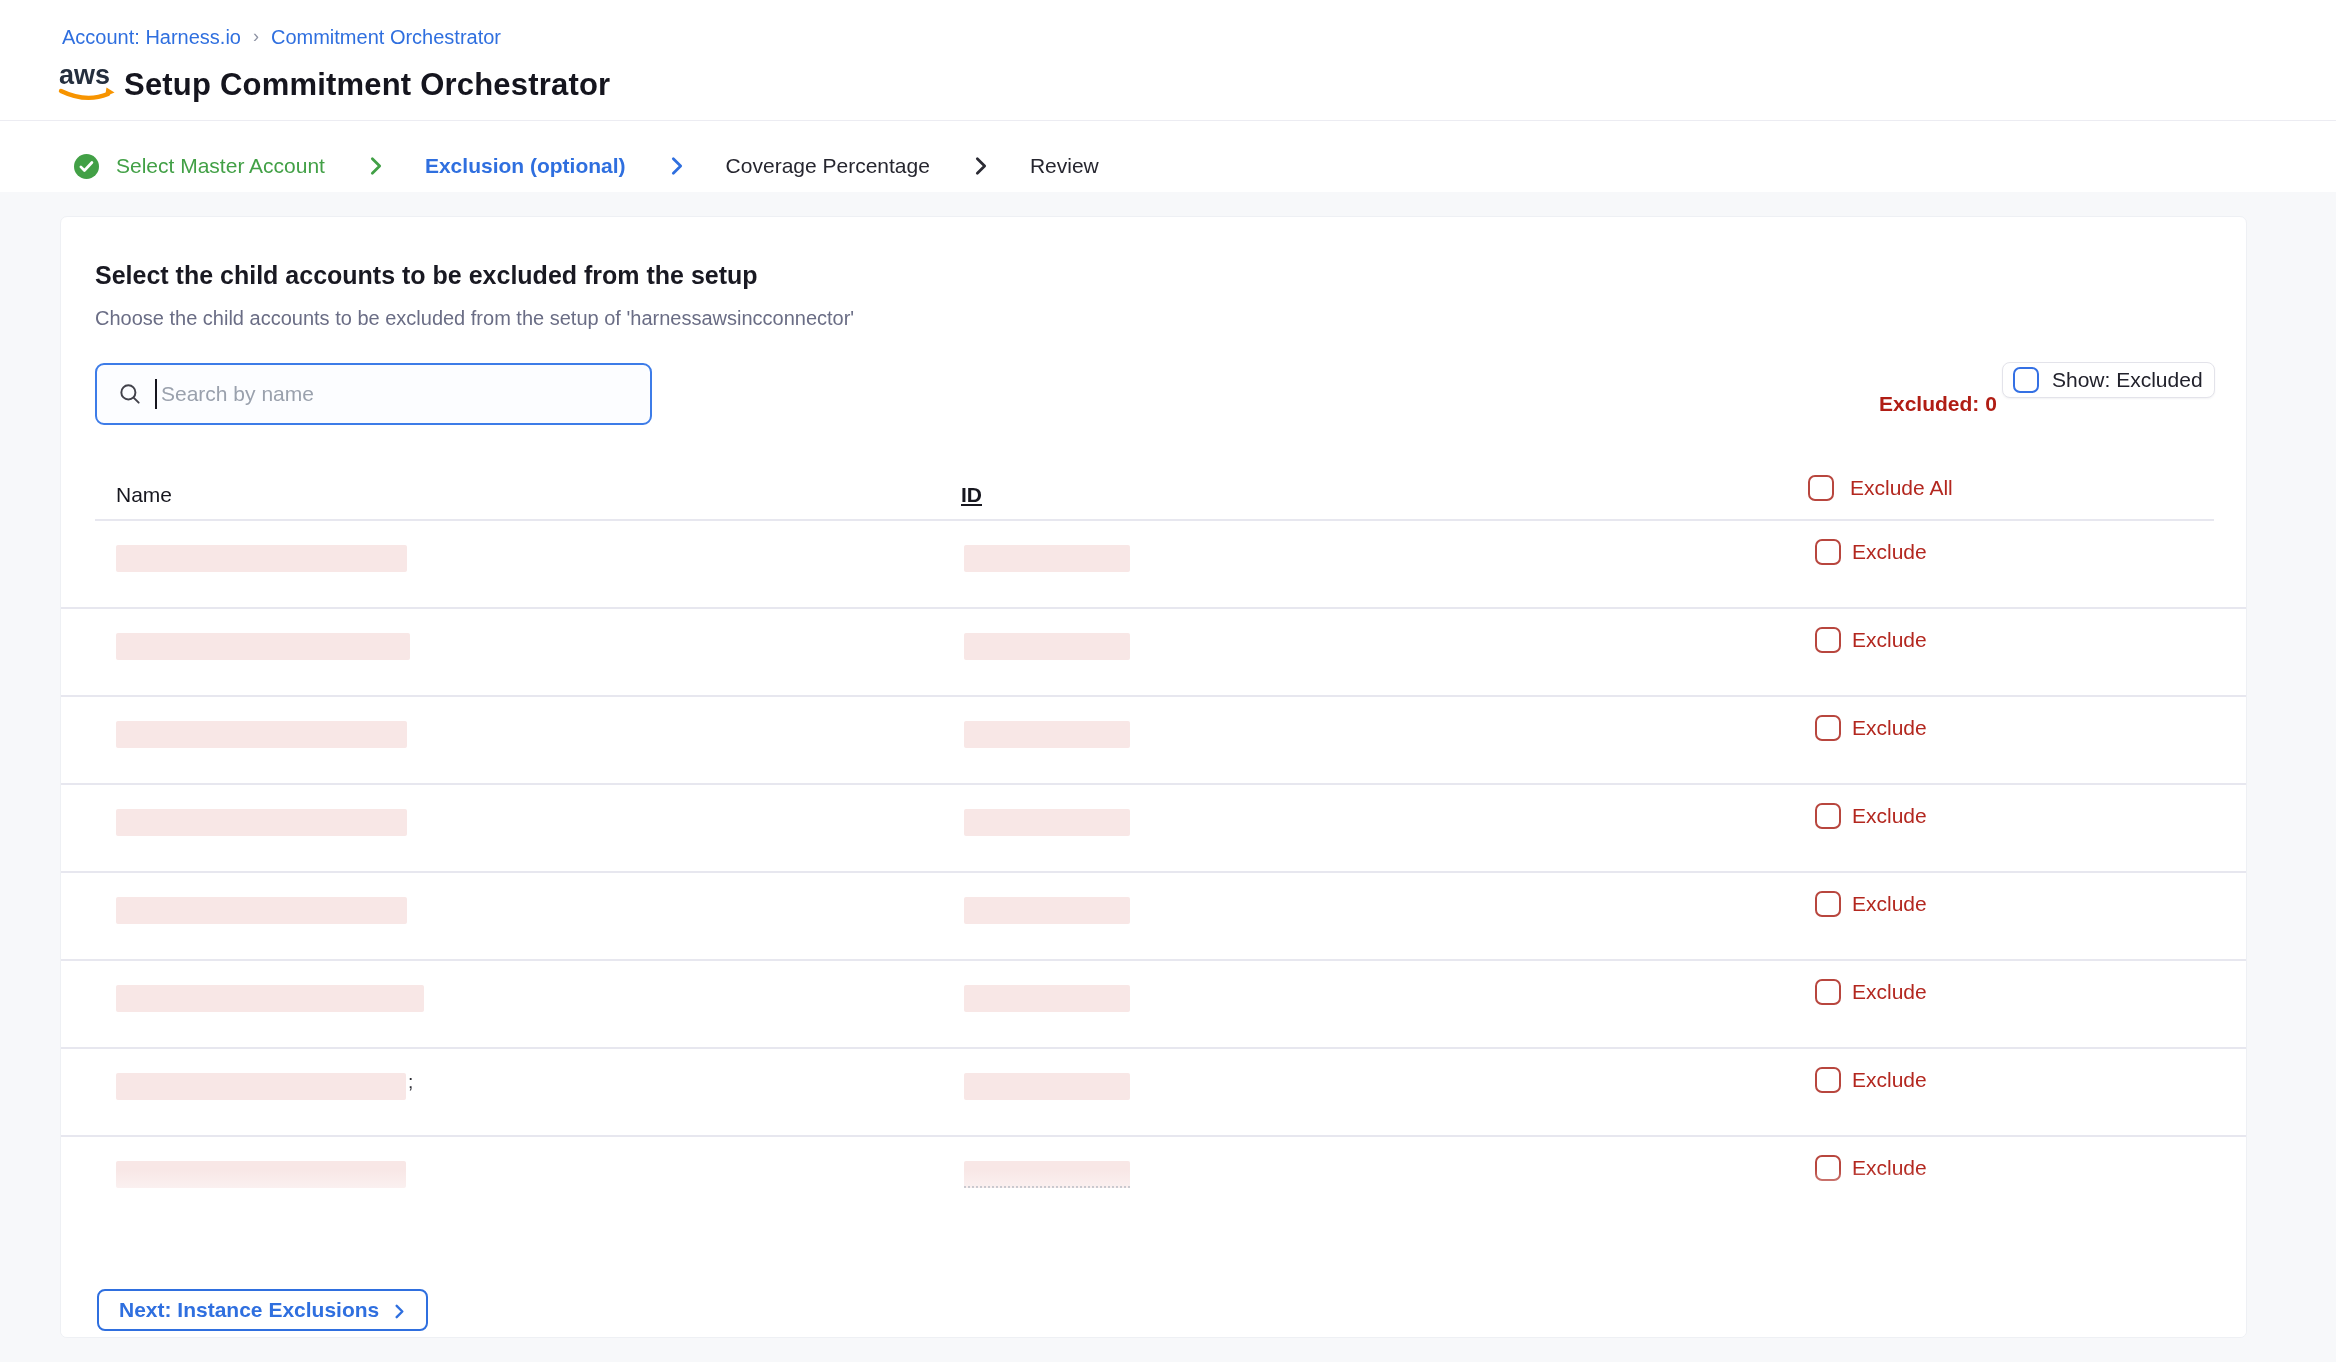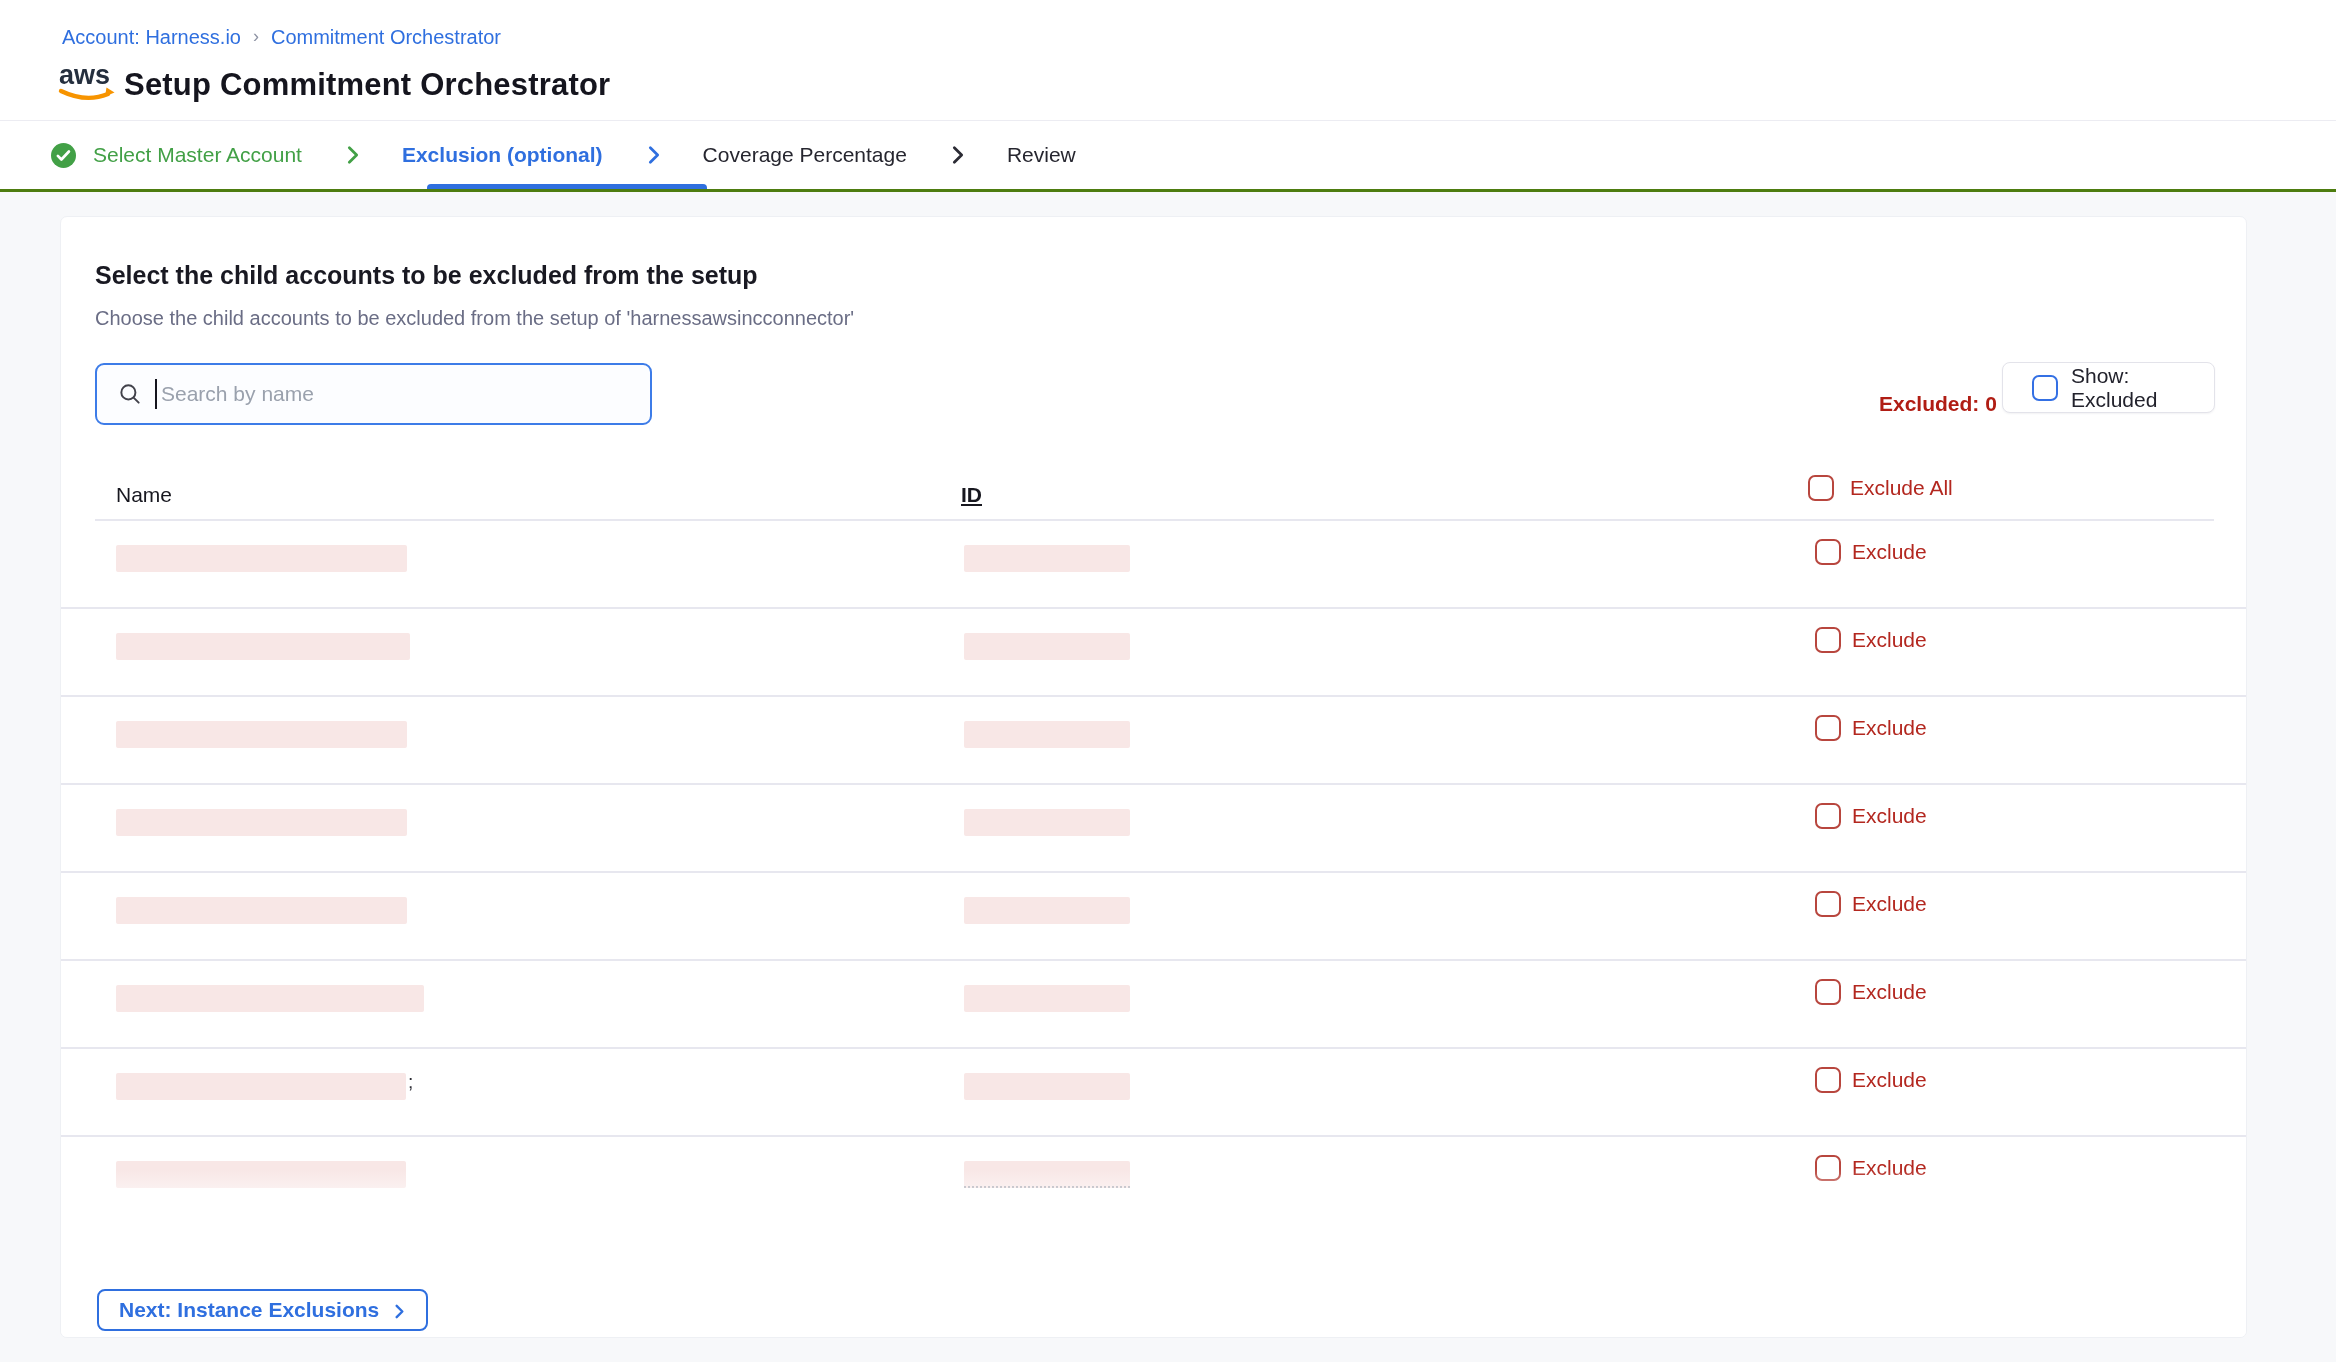--- a/index.html
+++ b/index.html
@@ -14,21 +14,21 @@
   
   .breadcrumb{position:absolute;left:62px;top:26px;display:flex;align-items:center;gap:12px;font-size:20px;}
   .crumb{color:var(--blue);cursor:pointer;}
   .crumb-sep{color:#8e93a4;font-size:18px;transform:translateY(-1px);}
   .title-row{position:absolute;left:58px;top:60px;display:flex;align-items:center;gap:8px;}
   .title{font-size:31px;font-weight:700;color:#15151e;letter-spacing:.2px;}
 
   .header-divider{position:absolute;left:0;top:120px;width:100%;height:1px;background:#ececf2;}
 
   
-  .stepper{position:absolute;left:0;top:121px;width:100%;height:71px;background:#fff;border-bottom:3px solid #4d7c0f;display:flex;align-items:center;padding-left:51px;}
+  .stepper{position:absolute;left:0;top:133px;width:100%;height:71px;background:#fff;border-bottom:5px solid #4d7c0f;display:flex;align-items:center;padding-left:74px;}
   .step{display:flex;align-items:center;gap:17px;font-size:21px;font-weight:500;}
   .step-label{white-space:nowrap;}
   .step.completed .step-label{color:var(--green);}
   .step.active .step-label{color:var(--blue);font-weight:600;}
   .step.upcoming .step-label{color:#26262f;}
   .step-chev{width:22px;height:22px;margin:0 38px 0 40px;flex:0 0 auto;}
   .chev-green{color:var(--green);} .chev-blue{color:var(--blue);} .chev-dark{color:#2b2b34;}
   .active-underline{position:absolute;left:427px;bottom:0;width:280px;height:5px;border-radius:4px 4px 0 0;background:var(--blue);}
 
   
@@ -38,21 +38,21 @@
   .card-heading{position:absolute;left:34px;top:44px;font-size:25px;font-weight:700;color:#191922;}
   .card-subheading{position:absolute;left:34px;top:90px;font-size:20px;color:var(--muted);}
 
   
   .search-box{position:absolute;left:34px;top:146px;width:557px;height:62px;border:2px solid #3d7ce8;border-radius:9px;background:#fcfdff;display:flex;align-items:center;padding-left:20px;}
   .search-box svg{flex:0 0 auto;}
   .caret{width:2px;height:30px;background:#15151e;margin-left:12px;}
   .search-input{border:none;outline:none;background:transparent;font-family:"Liberation Sans",sans-serif;font-size:21px;color:#be185d;flex:1;margin-left:4px;}
   .search-input::placeholder{color:#9aa1ad;}
   .excluded-counter{position:absolute;left:1818px;top:175px;font-size:21px;font-weight:700;color:#b01d14;white-space:nowrap;}
-  .show-excluded{position:absolute;left:1941px;top:145px;width:213px;height:51px;border:1px solid #e3e3ea;border-radius:8px;background:#fff;box-shadow:0 1px 2px rgba(40,41,61,.06);display:flex;align-items:center;gap:13px;padding-left:29px;cursor:pointer;}
+  .show-excluded{position:absolute;left:1941px;top:145px;width:213px;height:36px;border:1px solid #e3e3ea;border-radius:8px;background:#fff;box-shadow:0 1px 2px rgba(40,41,61,.06);display:flex;align-items:center;gap:13px;padding-left:10px;cursor:pointer;}
   .cb{width:26px;height:26px;border-radius:7px;background:#fff;flex:0 0 auto;}
   .cb-blue{border:2px solid #3470e4;}
   .cb-red{border:2.5px solid var(--red-border);}
   .show-excluded-label{font-size:21px;color:#22222c;}
 
   
   .thead{position:absolute;left:0;top:258px;width:100%;height:46px;}
   .th-name{position:absolute;left:55px;top:8px;font-size:21px;font-weight:400;color:#17171f;}
   .th-id{position:absolute;left:900px;top:8px;font-size:21px;font-weight:700;color:#17171f;text-decoration:underline;}
   .th-exclude-all{position:absolute;left:1747px;top:0;display:flex;align-items:center;gap:16px;}

